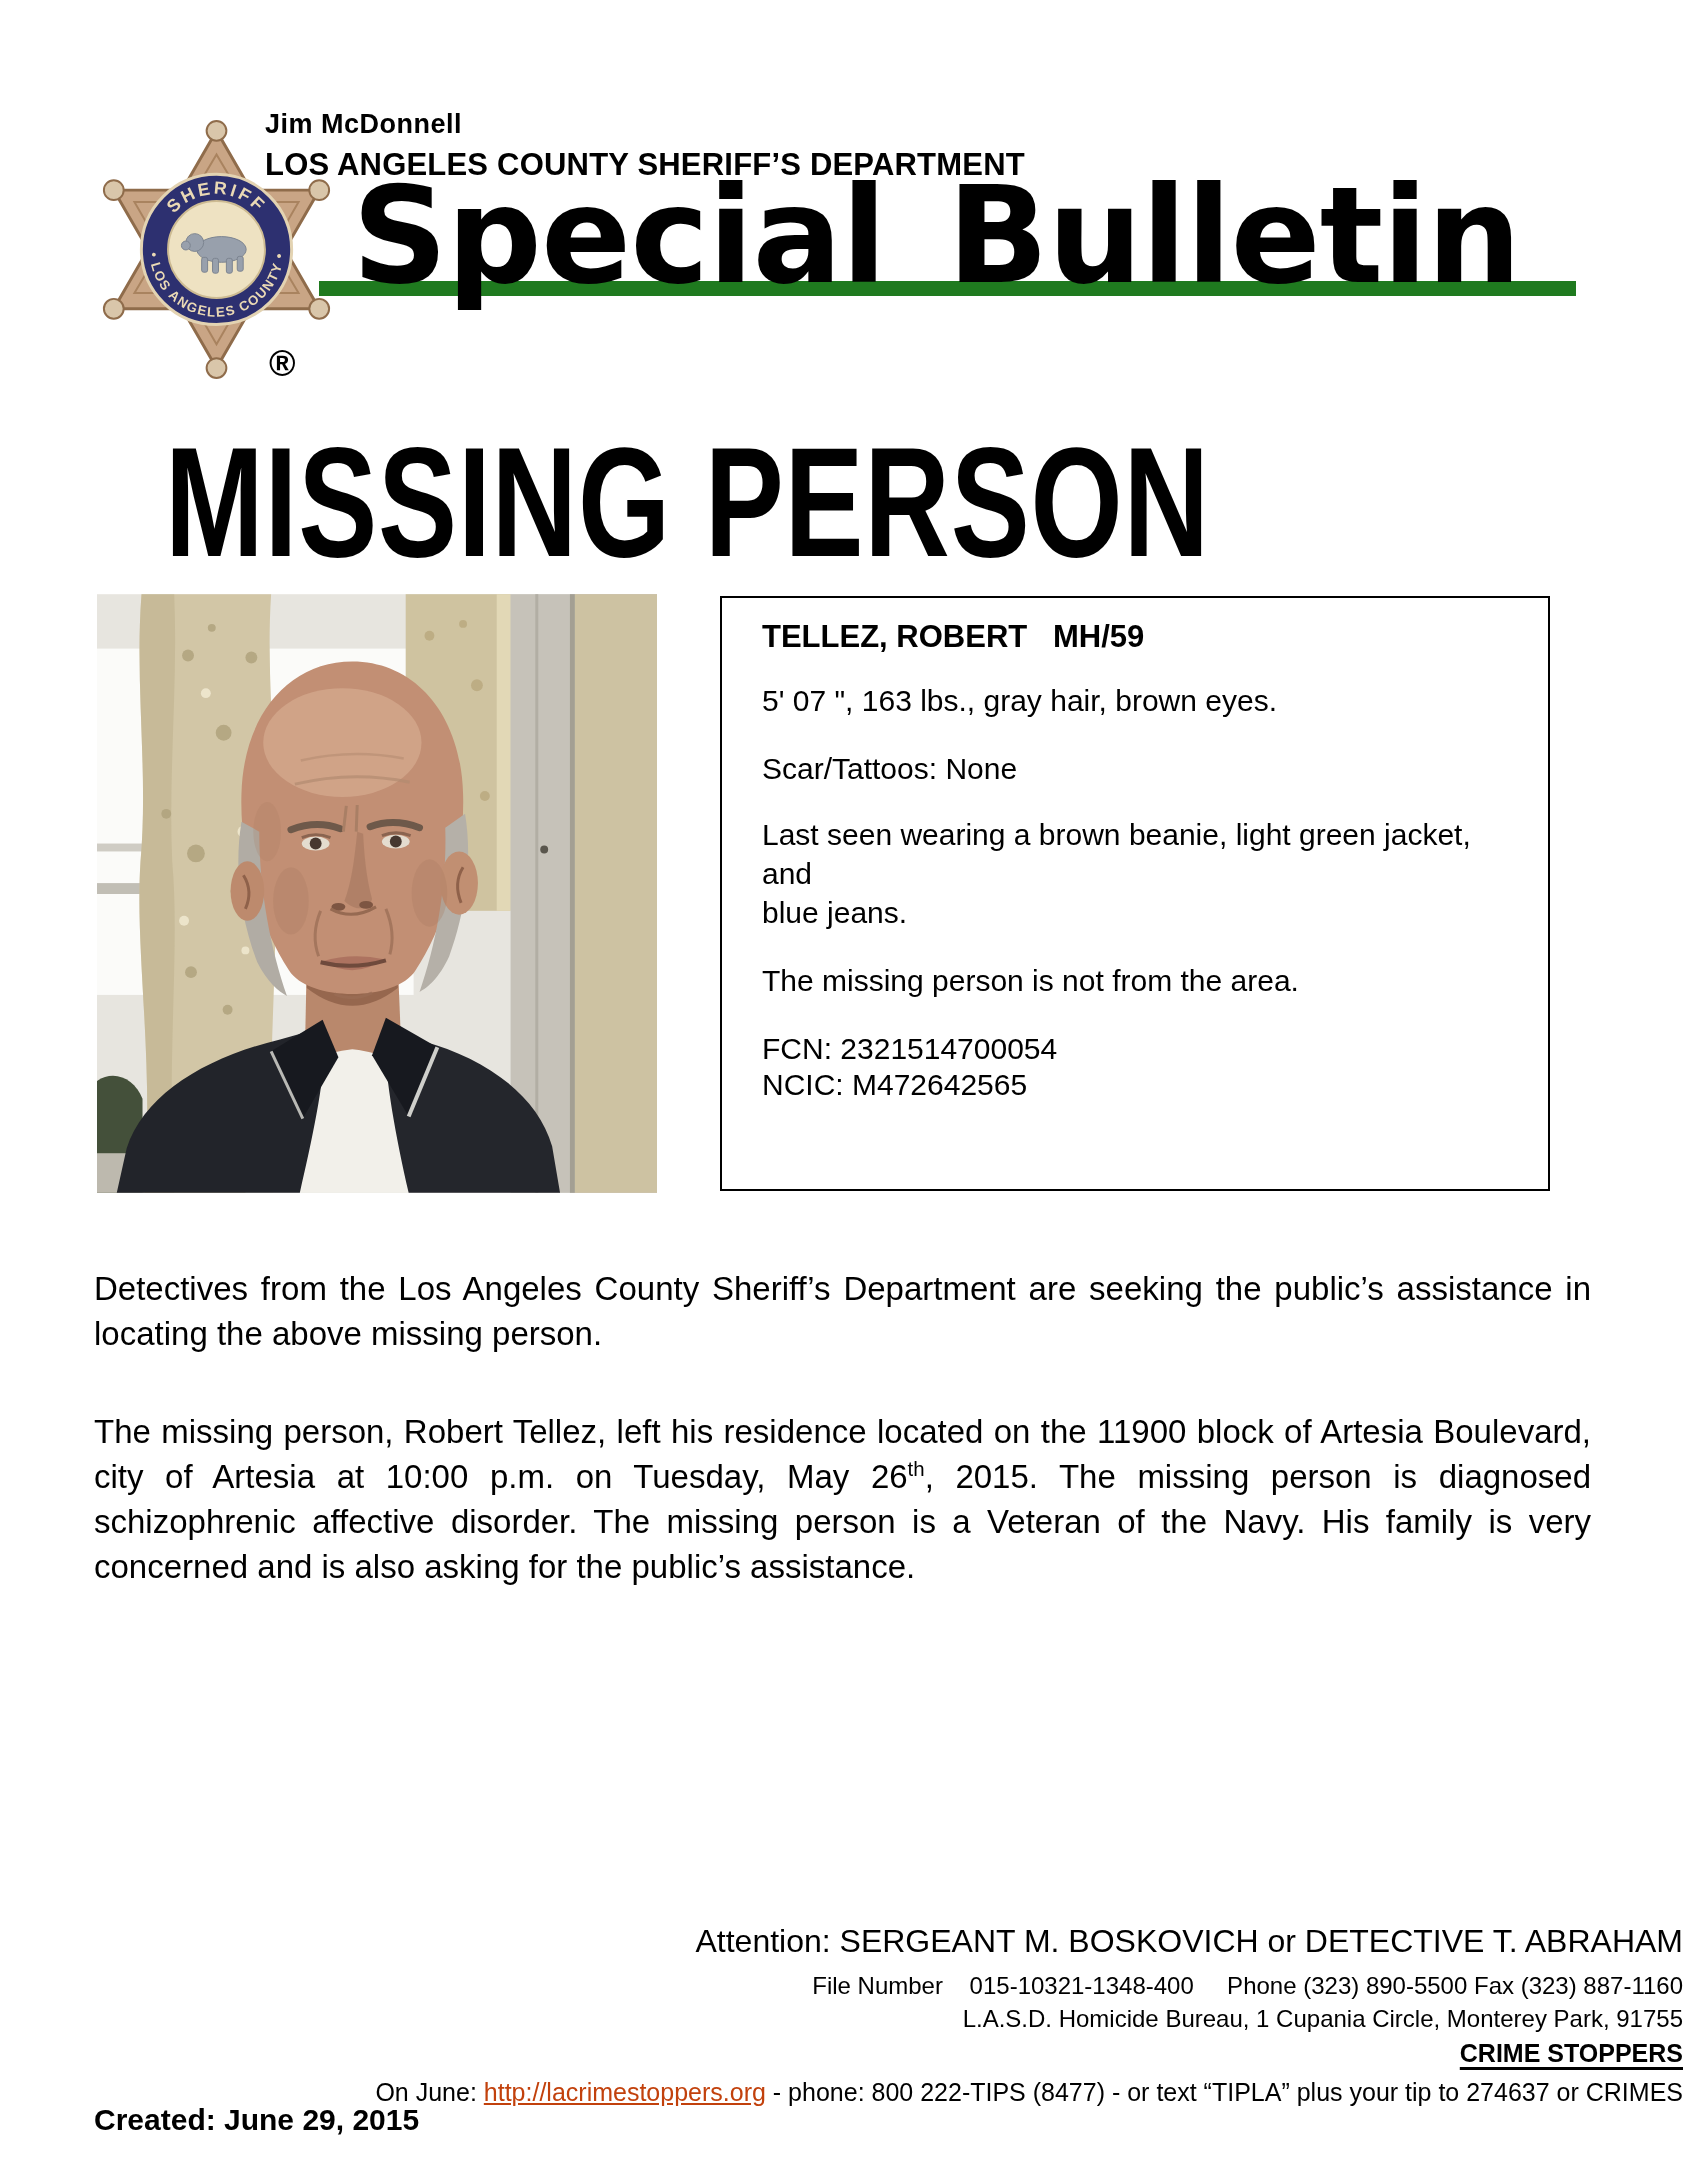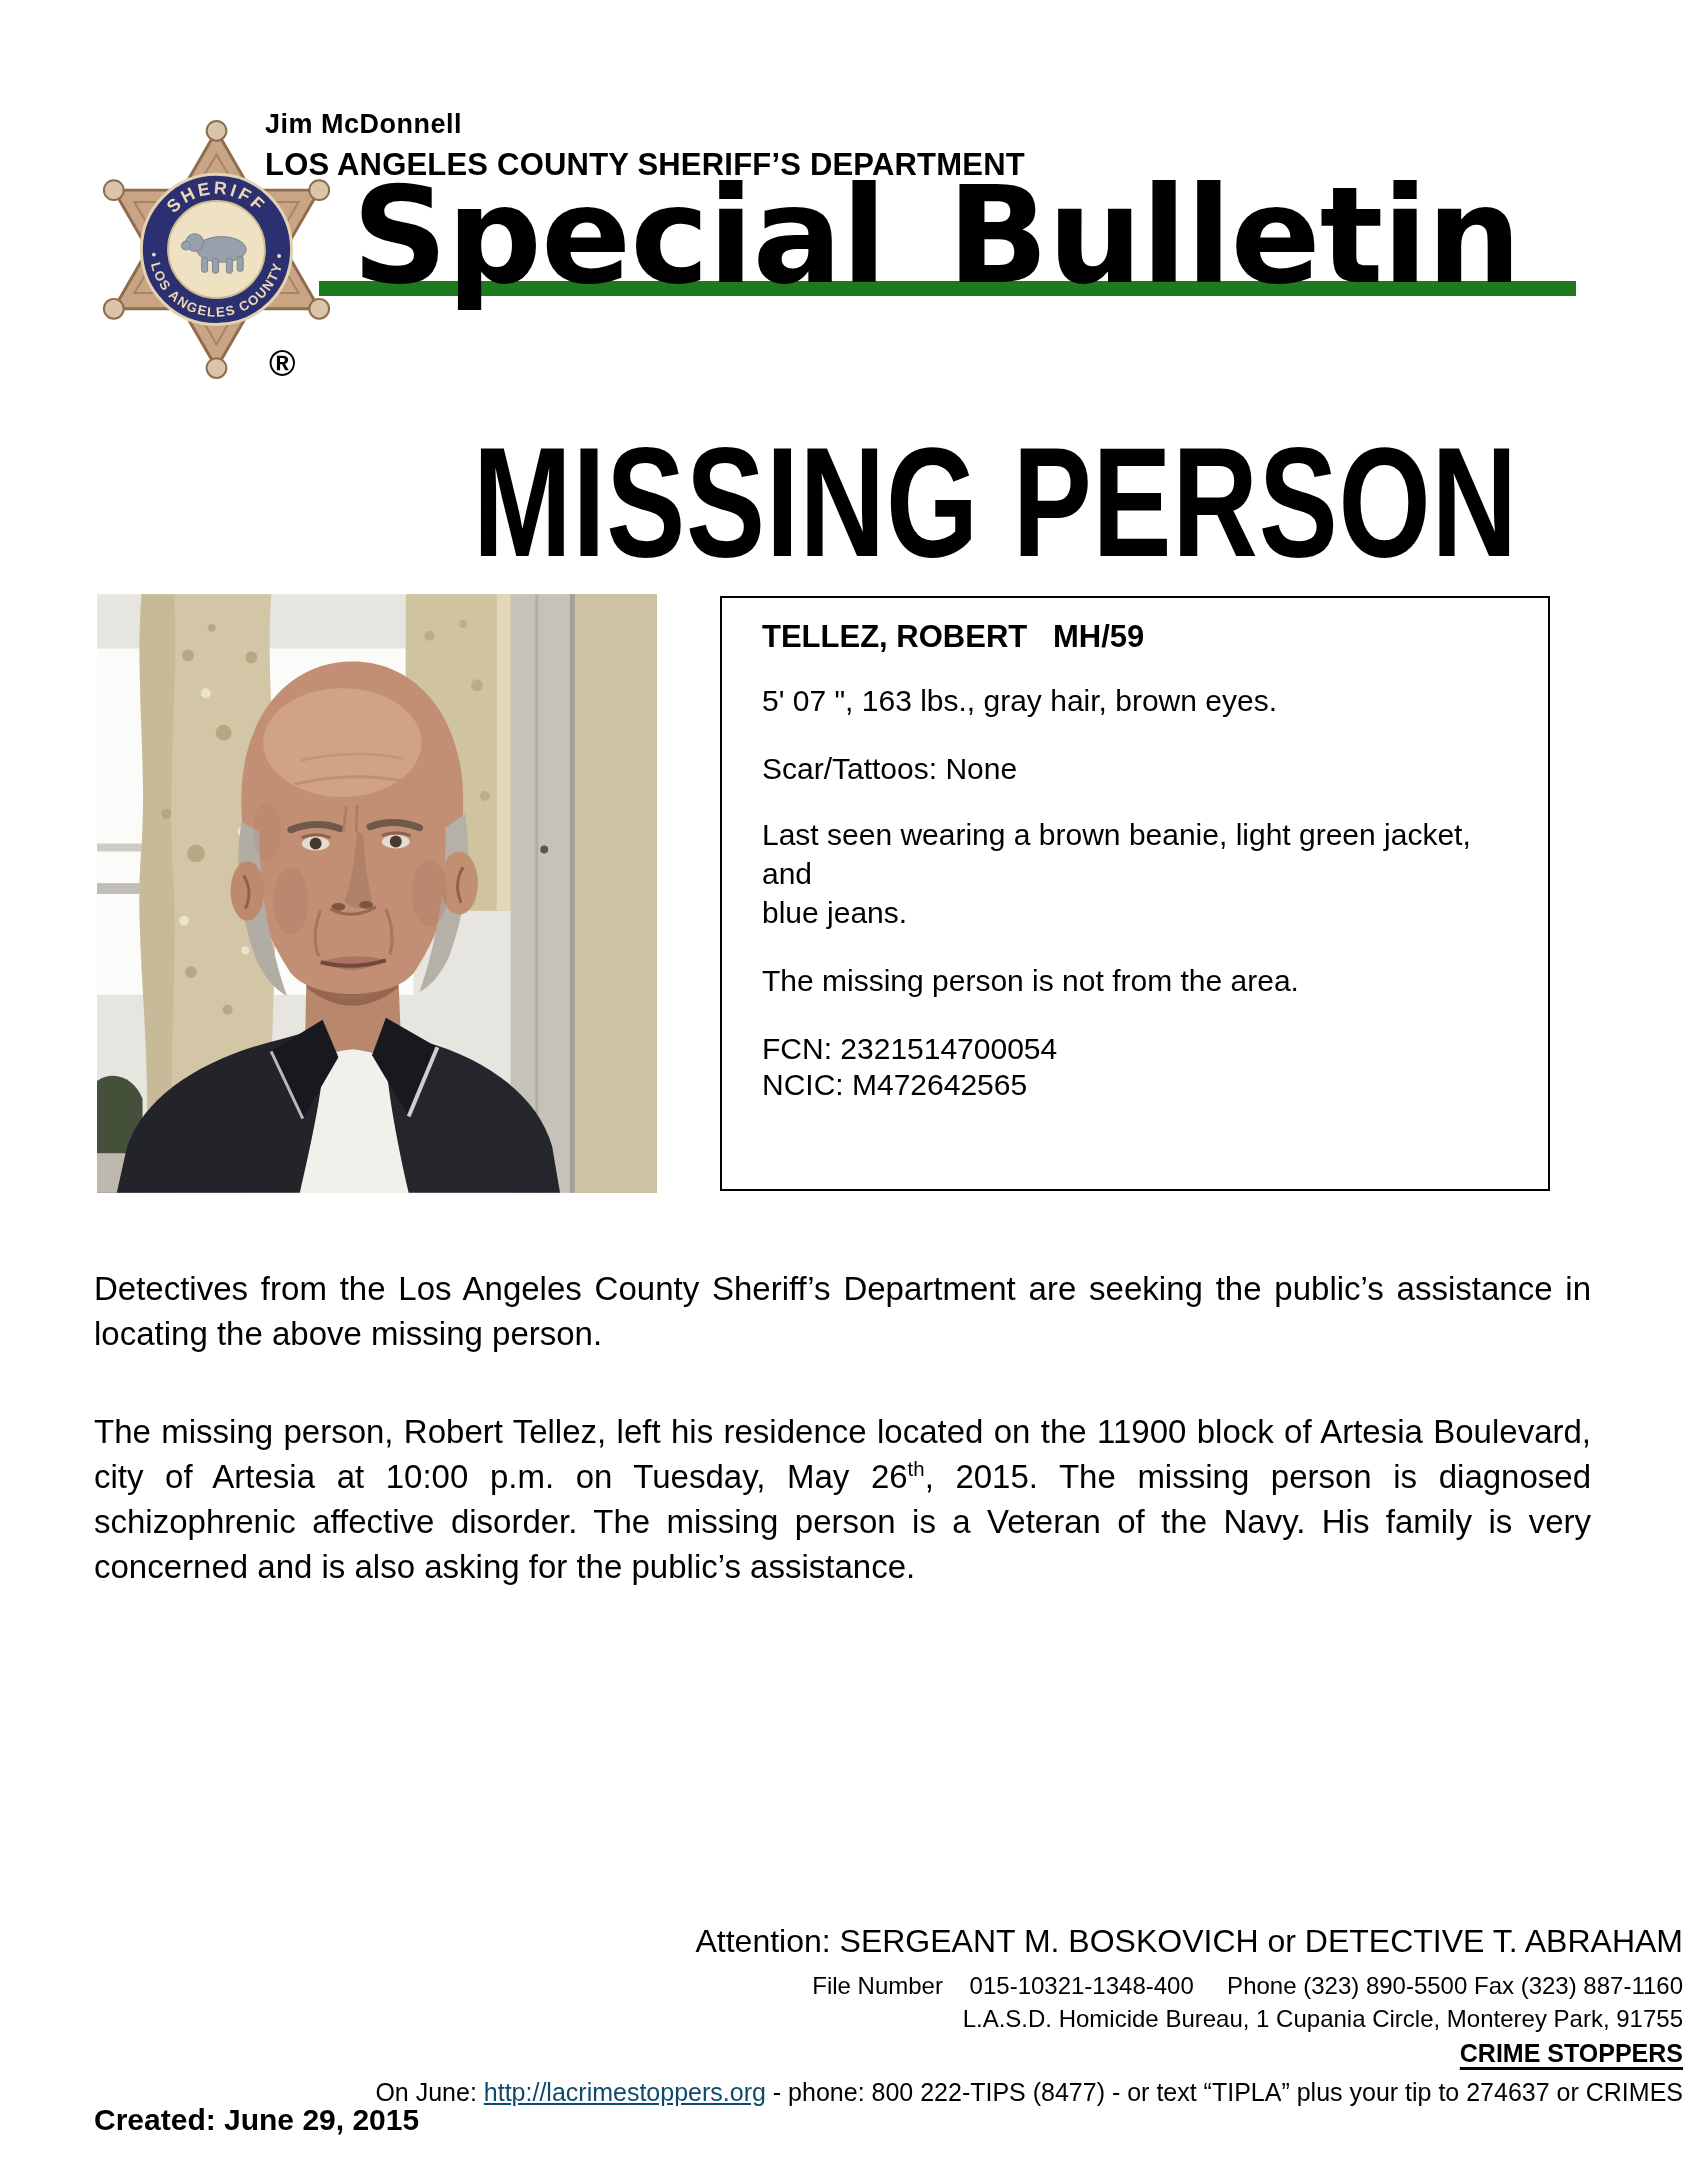--- a/index.html
+++ b/index.html
@@ -10,21 +10,21 @@
   .badge{position:absolute;left:87px;top:109px;width:259px;height:273px;z-index:3;}
   .regmark{position:absolute;left:269px;top:343px;font-size:36px;font-weight:bold;z-index:3;}
   .sheriff-name{position:absolute;left:265px;top:109px;font-size:27px;font-weight:bold;letter-spacing:0.5px;}
   .dept-name{position:absolute;left:265px;top:147px;font-size:31px;font-weight:bold;letter-spacing:0.2px;}
   .green-bar{position:absolute;left:319px;top:281px;width:1257px;height:15px;z-index:1;}
   .special{position:absolute;left:352px;top:170px;z-index:2;line-height:1;
            font-family:"DejaVu Sans",sans-serif;font-weight:900;font-size:133px;
            letter-spacing:-1px;word-spacing:16px;}
 
   
-  .title-wrap{position:absolute;left:0;top:424px;width:1683px;text-align:right;}
+  .title-wrap{position:absolute;left:0;top:424px;width:1683px;text-align:left;}
   .title-wrap span{display:inline-block;font-size:156px;line-height:1;font-weight:bold;
                    transform:scaleX(.76);transform-origin:50% 0;letter-spacing:1px;white-space:nowrap;}
 
   
   .photo{position:absolute;left:97px;top:594px;width:560px;height:599px;}
 
   
   .infobox{position:absolute;left:720px;top:596px;width:830px;height:595px;box-sizing:border-box;
            border:2px solid #000;padding:20px 40px;font-size:30px;line-height:1.2;}
   .ib-title{font-size:31px;font-weight:bold;margin-bottom:28px;}
@@ -231,18 +231,18 @@
   <div class="bodytext">
     <p>Detectives from the Los Angeles County Sheriff’s Department are seeking the public’s assistance in locating the above missing person.</p>
     <p class="p2"><span>The missing person, Robert Tellez, left his residence located on the 11900 block of Artesia Boulevard, city of Artesia at 10:00 p.m. on Tuesday, May 26</span><sup>th</sup><span>, 2015.  The missing person is diagnosed schizophrenic affective disorder.  The missing person is a Veteran of the Navy.  His family is very concerned and is also asking for the public’s assistance.</span></p>
   </div>
 
   <div class="contact">
     <div class="attn">Attention: SERGEANT M. BOSKOVICH or DETECTIVE T. ABRAHAM</div>
     <div class="fileline">File Number&nbsp;&nbsp;&nbsp;&nbsp;015-10321-1348-400&nbsp;&nbsp;&nbsp;&nbsp;&nbsp;Phone (323) 890-5500 Fax (323) 887-1160</div>
     <div class="addr">L.A.S.D. Homicide Bureau, 1 Cupania Circle, Monterey Park, 91755</div>
     <div class="cs">CRIME STOPPERS</div>
-    <div class="online"><span>On June: </span><a href="#" class="link" style="color:#0c4a6e;">http://lacrimestoppers.org</a><span> - phone: 800 222-TIPS (8477) - or text “TIPLA” plus your tip to 274637 or CRIMES</span></div>
+    <div class="online"><span>On June: </span><a href="#" class="link" style="color:#c2410c;">http://lacrimestoppers.org</a><span> - phone: 800 222-TIPS (8477) - or text “TIPLA” plus your tip to 274637 or CRIMES</span></div>
   </div>
 
   <div class="created">Created: June 29, 2015</div>
 </div>
 
 
 </body></html>

